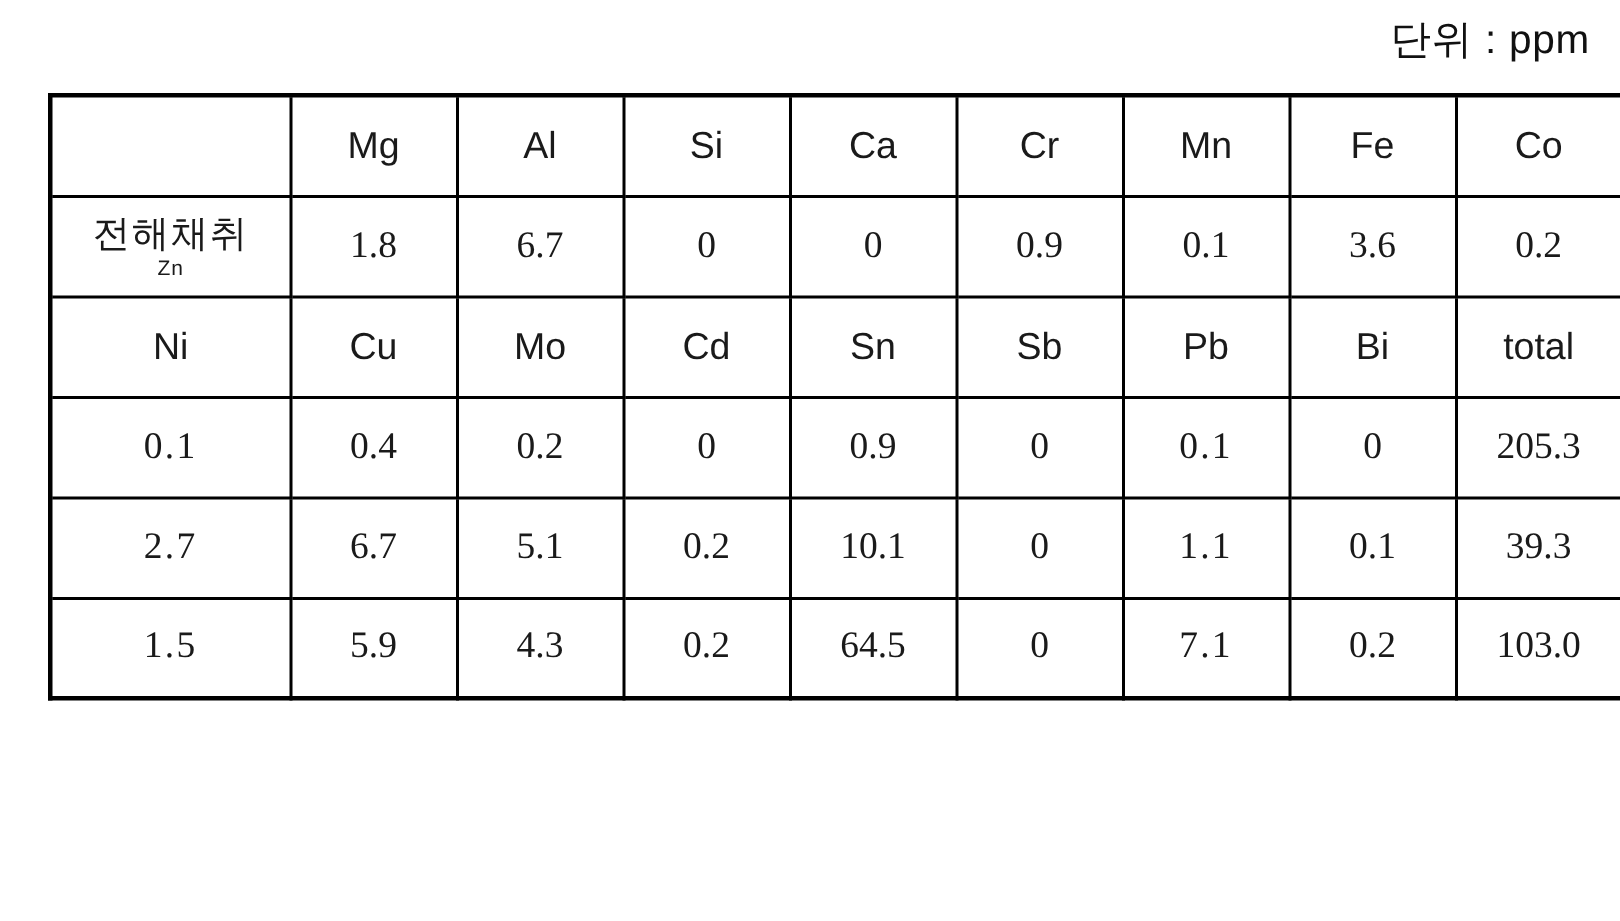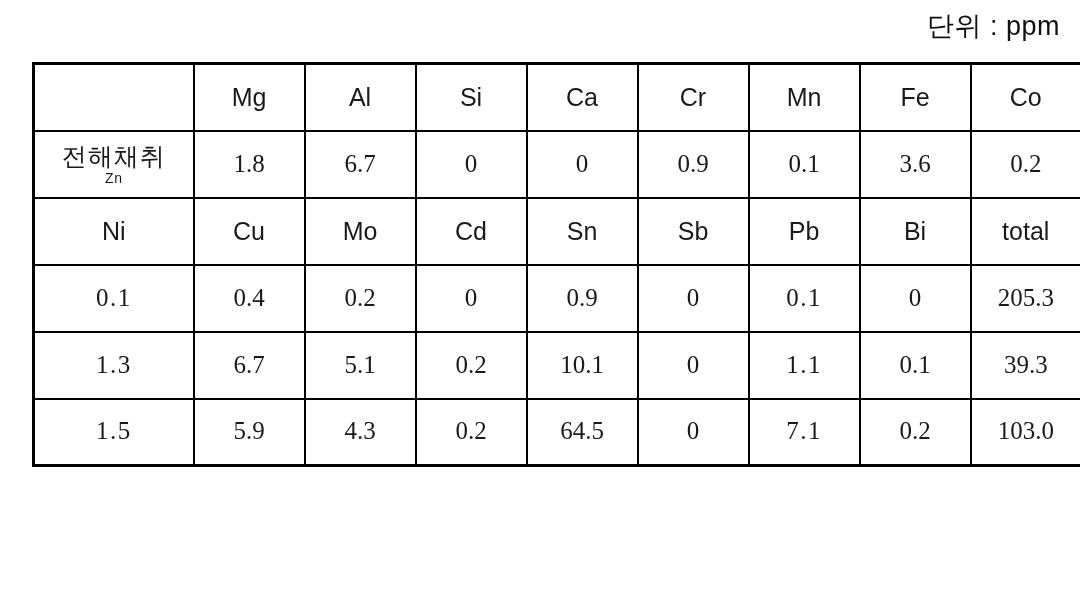--- a/index.html
+++ b/index.html
@@ -141,21 +141,21 @@
           <td class="num">0.2</td>
           <td class="num">0</td>
           <td class="num">0.9</td>
           <td class="num">0</td>
           <td class="num faint">0.1</td>
           <td class="num">0</td>
           <td class="num">205.3</td>
         </tr>
 
         <tr>
-          <td class="num faint">1.3</td>
+          <td class="num faint">2.7</td>
           <td class="num">6.7</td>
           <td class="num">5.1</td>
           <td class="num">0.2</td>
           <td class="num">10.1</td>
           <td class="num">0</td>
           <td class="num faint">1.1</td>
           <td class="num">0.1</td>
           <td class="num">39.3</td>
         </tr>
 

